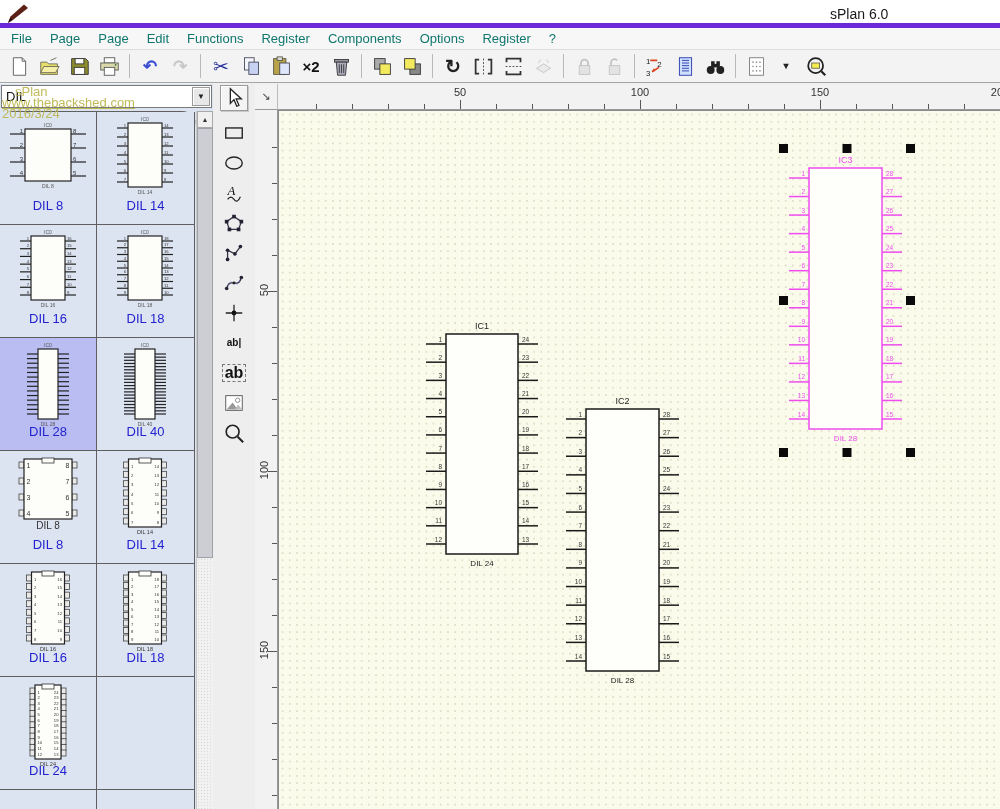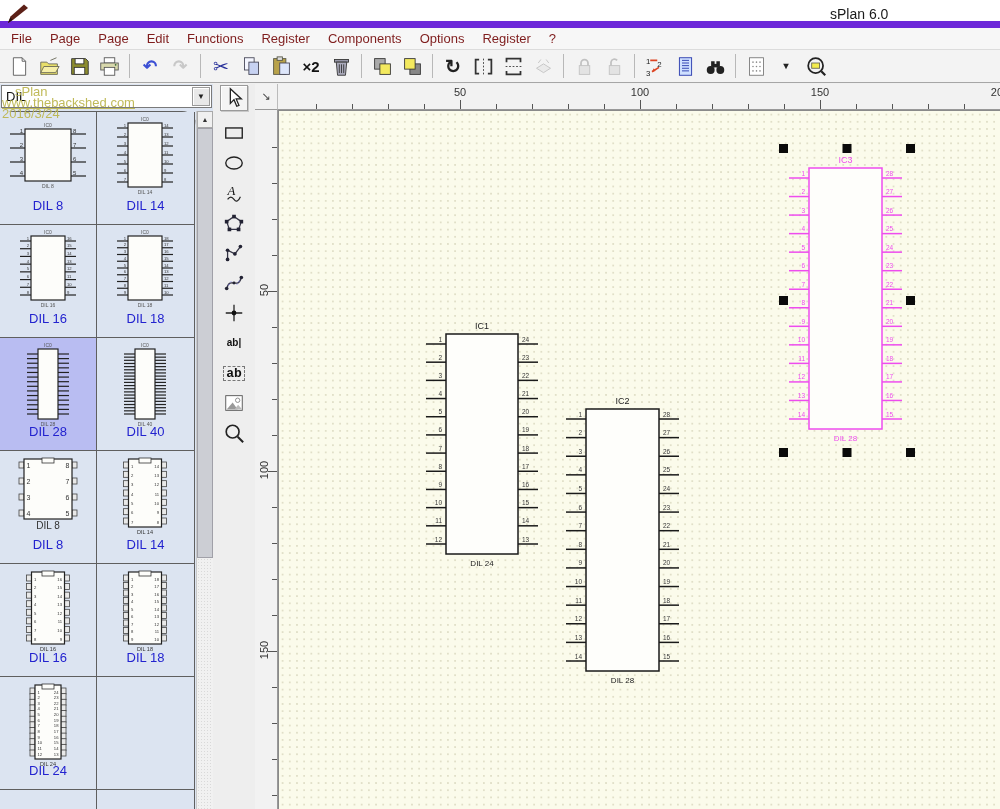--- a/index.html
+++ b/index.html
@@ -1,26 +1,26 @@
 <!DOCTYPE html>
 <html><head>
 <meta charset="utf-8">
 <style>
   * { margin:0; padding:0; box-sizing:border-box; }
   html,body { width:1000px; height:809px; overflow:hidden; font-family:"Liberation Sans",sans-serif; background:#f0f0f0; }
   #app { position:relative; width:1000px; height:809px; background:#f0f0f0; }
 
   
-  .titlebar { position:absolute; left:0; top:0; width:1000px; height:28px; background:#ffffff; border-bottom:7px solid #6d28d9; }
+  .titlebar { position:absolute; left:0; top:0; width:1000px; height:28px; background:#ffffff; border-bottom:5px solid #6d28d9; }
   .app-logo { position:absolute; left:4px; top:2px; }
   .app-title { position:absolute; left:830px; top:6px; font-size:14px; color:#1a1a1a; }
 
   
   .menubar { position:absolute; left:0; top:28px; width:1000px; height:22px; background:#f7f7f7; border-bottom:1px solid #dcdcdc; display:flex; align-items:center; padding-left:2px; }
-  .menu-item { padding:2px 9px; font-size:13px; color:#7f1d1d; cursor:default; }
+  .menu-item { padding:2px 9px; font-size:13px; color:#0f766e; cursor:default; }
 
   
   .toolbar { position:absolute; left:0; top:50px; width:1000px; height:33px; background:#f3f3f3; border-bottom:1px solid #a6a6a6; display:flex; align-items:center; padding-left:4px; }
   .tb-btn { width:28px; height:27px; display:flex; align-items:center; justify-content:center; margin:0 1px; border:1px solid transparent; }
   .tb-btn svg { width:21px; height:21px; }
   .tb-btn.disabled { filter:grayscale(1) opacity(.4); }
   .tb-sep { width:1px; height:24px; background:#b8b8b8; margin:0 5px; }
   .tb-glyph { font-size:17px; font-weight:bold; line-height:1; }
 
   
@@ -41,21 +41,21 @@
   .sb-thumb { position:absolute; left:0; top:17px; width:16px; height:430px; background:#ccced4; border:1px solid #a0a0a8; }
 
   
   .palette { position:absolute; left:213px; top:84px; width:42px; height:725px; background:#eeeeee;
     background-image:radial-gradient(#d3d3d3 0.5px, transparent 0.6px); background-size:4px 4px;
     display:flex; flex-direction:column; align-items:center; }
   .tool-btn { width:28px; height:26px; margin-bottom:4px; display:flex; align-items:center; justify-content:center; background:transparent; }
   .tool-btn svg { width:22px; height:22px; }
   .tool-btn.selected { background:#f4f4f4; border:1px solid #9a9a9a; box-shadow:inset 1px 1px 0 #fff, 1px 1px 0 #c8c8c8; }
   .tool-glyph { font-size:10px; font-weight:bold; color:#111; line-height:1; }
-  .tool-glyph.boxed { border:1px dashed #777; padding:0 2px; font-size:13px;font-family:Liberation Mono, monospace; }
+  .tool-glyph.boxed { border:1px dashed #777; padding:0 2px; font-size:16px; }
 
   
   .ruler-corner { position:absolute; left:255px; top:84px; width:23px; height:26px; background:#f2f2f2; border-right:1px solid #bbb; border-bottom:1px solid #999; font-size:11px; color:#444; display:flex; align-items:center; justify-content:center; }
   .hruler { position:absolute; left:278px; top:84px; width:722px; height:26px; background:#f2f2f2; border-bottom:1px solid #999; overflow:hidden; }
   .vruler { position:absolute; left:255px; top:110px; width:23px; height:699px; background:#f2f2f2; border-right:1px solid #999; overflow:hidden; }
   .tick-h { position:absolute; bottom:0; width:1px; height:5px; background:#555; }
   .tick-h.major { height:9px; }
   .hlab { position:absolute; top:2px; transform:translateX(-50%); font-size:11px; color:#333; }
   .tick-v { position:absolute; right:0; height:1px; width:5px; background:#555; }
   .tick-v.major { width:9px; }

